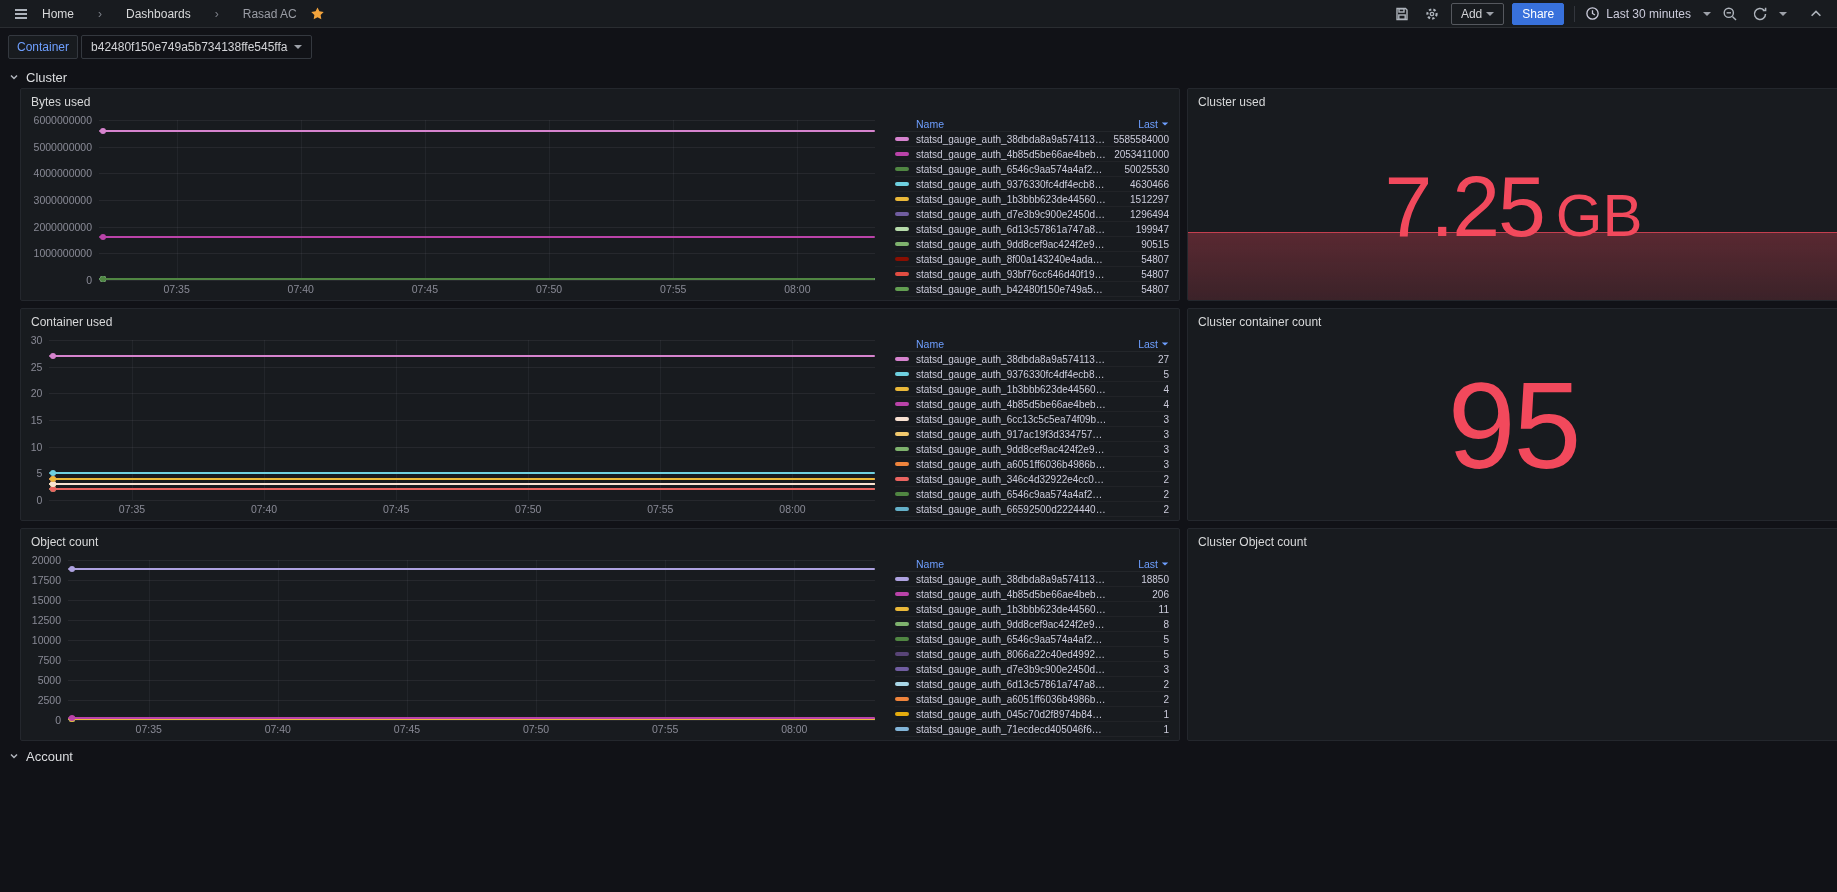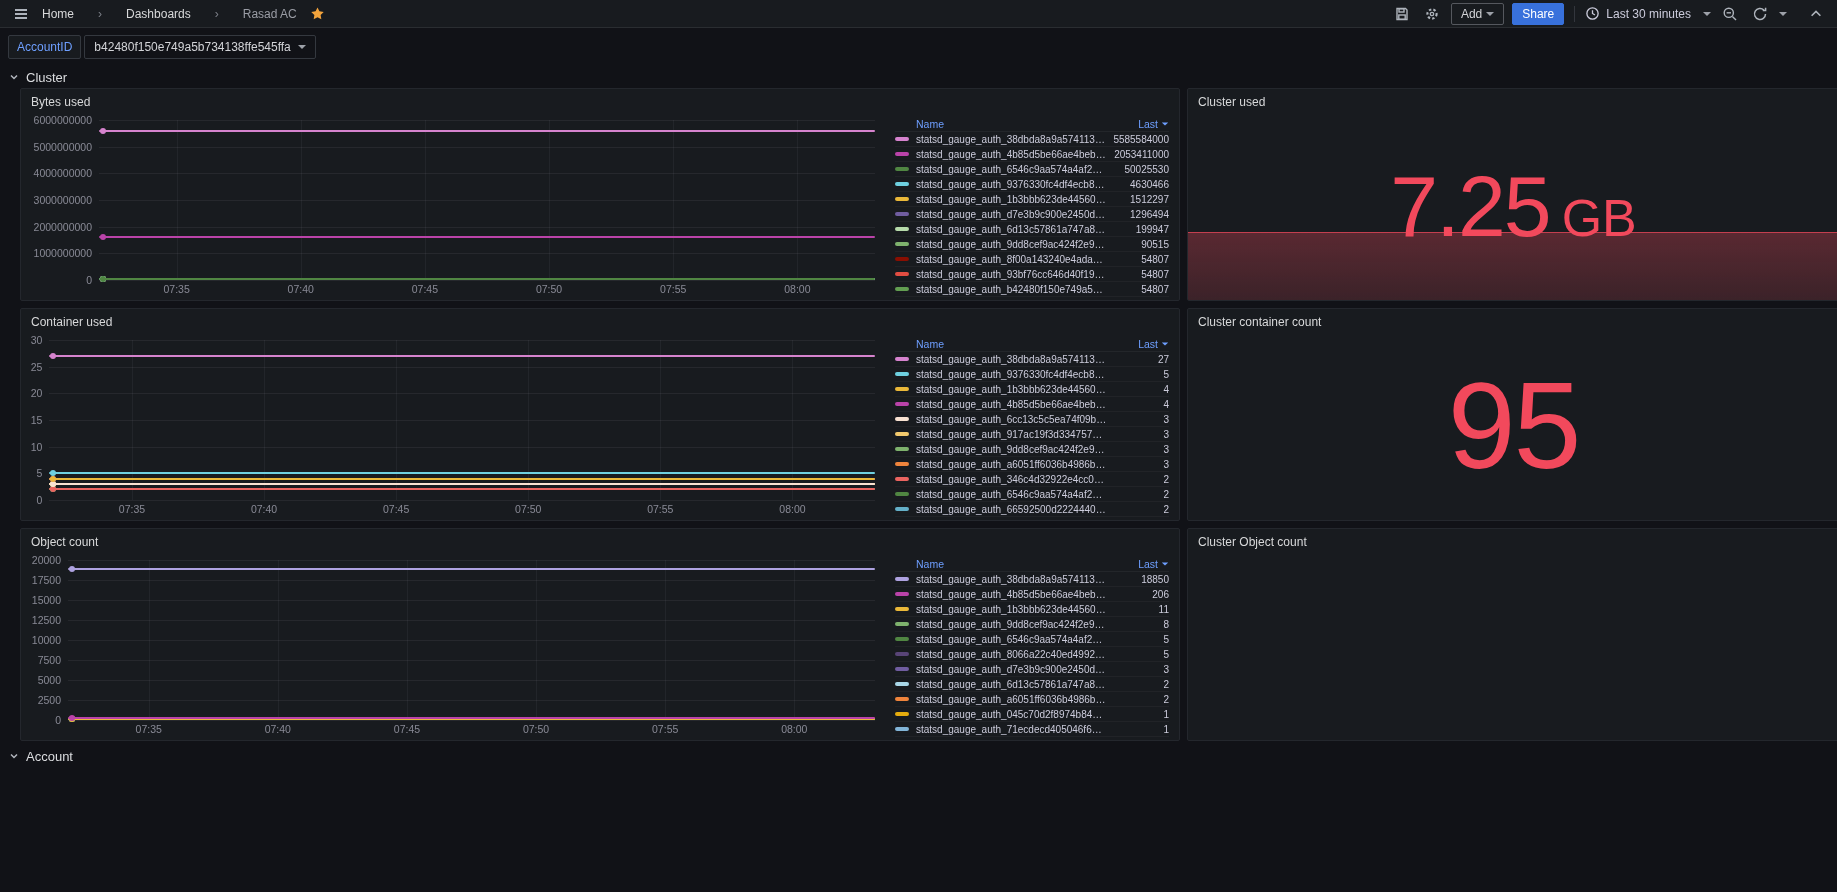--- a/index.html
+++ b/index.html
@@ -74,21 +74,21 @@
   .swatch { width:14px; height:4px; border-radius:2px; margin-right:7px; flex:none; cursor:pointer; }
   .l-name { flex:1; white-space:nowrap; overflow:hidden; text-overflow:ellipsis; color:#ccccdc; }
   .l-val { flex:none; min-width:62px; text-align:right; color:#ccccdc; padding-left:6px; }
 
   
   .stat-body { flex:1; position:relative; display:flex; align-items:center; justify-content:center; }
   .stat-value { color:#F2495C; font-weight:500; display:flex; align-items:baseline; gap:12px;
                 line-height:1; letter-spacing:-2px; z-index:2; }
   .stat-num-lg { font-size:122px; }
   .stat-num-md { font-size:86px; }
-  .stat-unit { font-size:52px; letter-spacing:0;text-align:center; }
+  .stat-unit { font-size:60px; letter-spacing:0;text-align:center; }
   .stat-area { position:absolute; left:0; right:0; bottom:0; height:36%;
                background:linear-gradient(rgba(242,73,92,0.30), rgba(242,73,92,0.16));
                border-top:1px solid rgba(242,73,92,0.75);
                border-right:2px solid #F2495C; z-index:1; }
 </style>
 </head>
 <body>
 
 <div class="app">
 
@@ -161,21 +161,21 @@
       <span class="caret"></span>
       <div class="icon-btn" style="margin-left:10px;">
         <svg width="14" height="14" viewBox="0 0 16 16" fill="none" stroke="currentColor" stroke-width="1.8">
             <polyline points="3,10 8,5 13,10"></polyline>
           </svg>
       </div>
     </div>
   </div>
 
   <div class="var-row">
-    <div class="var-label">AccountID</div>
+    <div class="var-label">Container</div>
     <div class="var-value">
       <span>b42480f150e749a5b734138ffe545ffa</span>
       <span class="caret"></span>
     </div>
   </div>
 
   <div class="row-header">
     <svg width="12" height="12" viewBox="0 0 16 16" fill="none" stroke="currentColor" stroke-width="2">
         <polyline points="4,6 8,10 12,6"></polyline>
       </svg>

